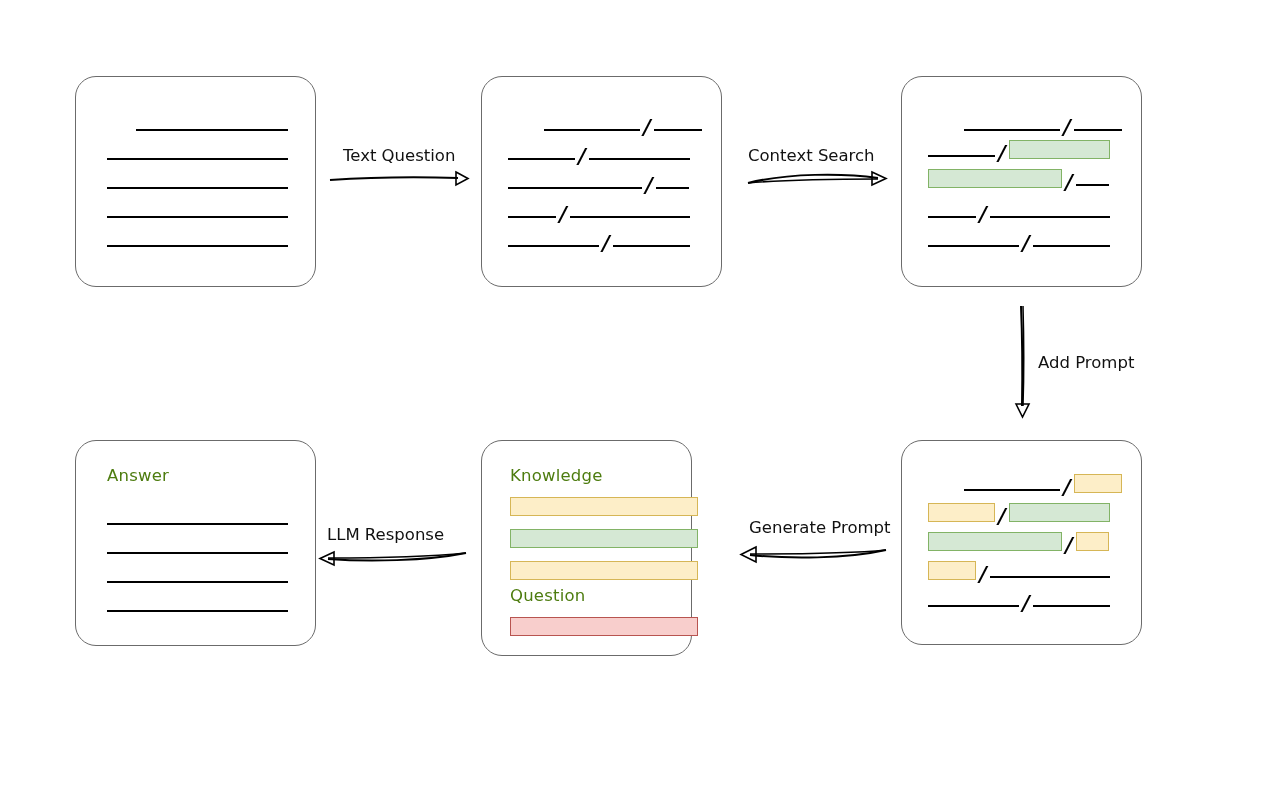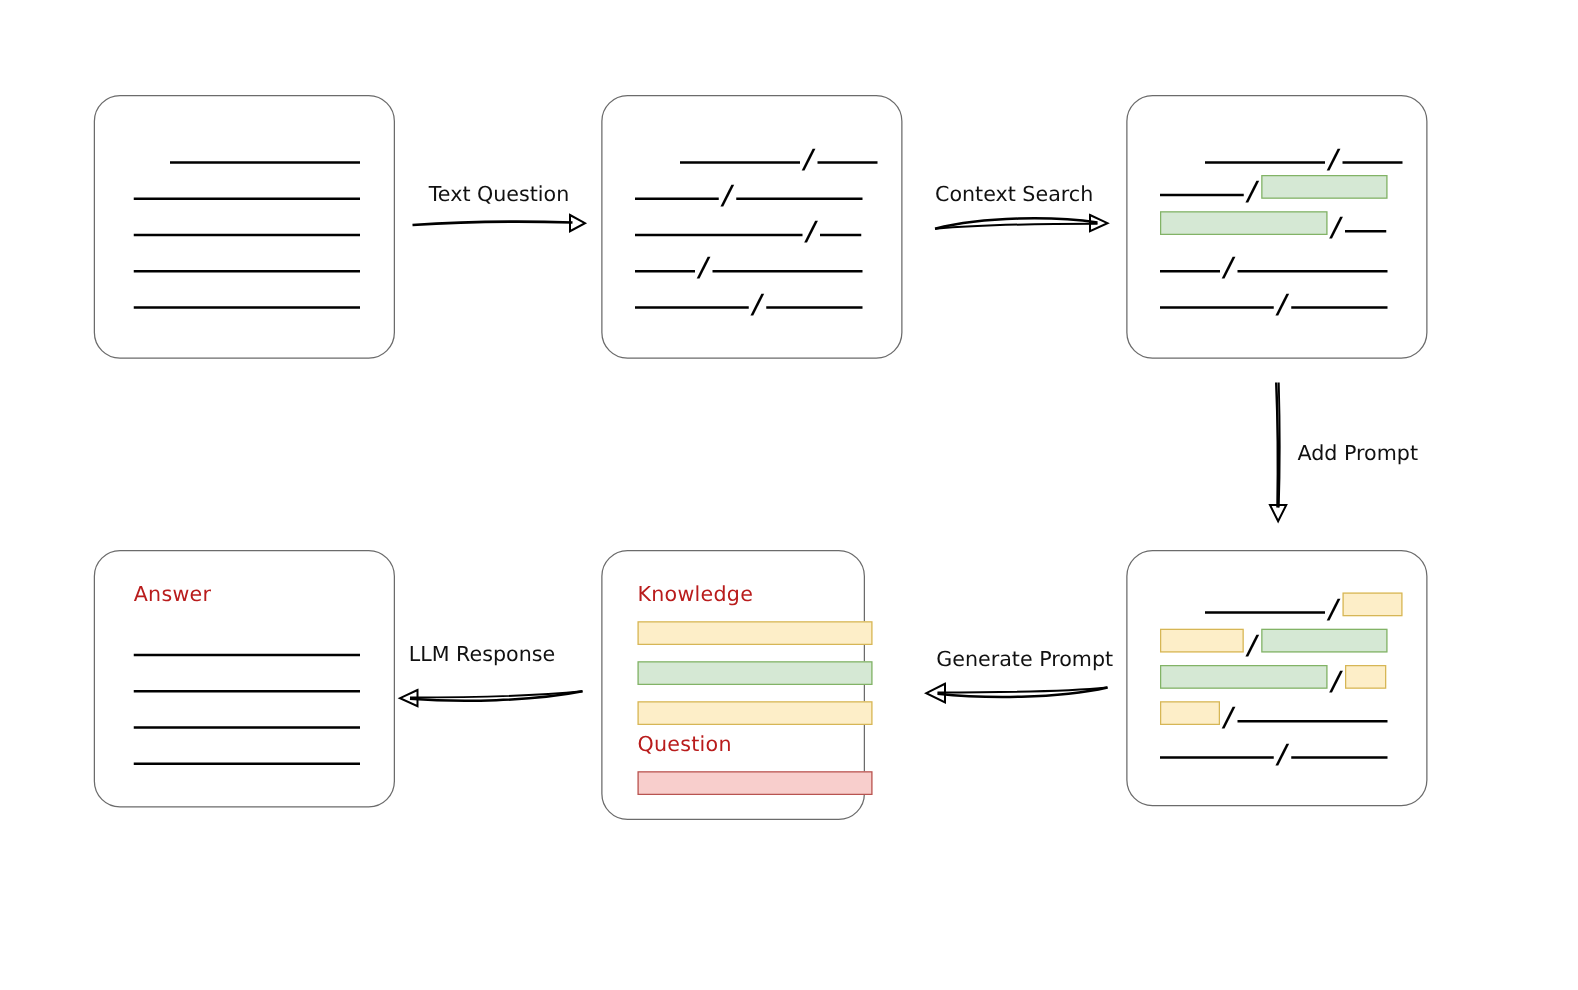--- a/index.html
+++ b/index.html
@@ -27,21 +27,21 @@
     border: 1.2px solid #6b6b6b;
     border-radius: 21px;
     background: #ffffff;
   }
   .box-label {
     position: absolute;
     font-family: "DejaVu Sans", sans-serif;
     font-size: 16.5px;
     font-weight: 400;
     letter-spacing: 0.2px;
-    color: #b91c1c;
+    color: #4d7c0f;
     white-space: nowrap;
   }
   
   .row {
     position: absolute;
     display: flex;
     align-items: flex-end;
     height: 18px;
   }
   .seg-line {
@@ -230,21 +230,21 @@
 
   <div class="box" style="left:481px; top:440px; width:211px; height:216px;">
     <div class="box-label" style="left:28px; top:25px;">Knowledge</div>
     <div class="bar hl-yellow" style="left:28px; top:56px; width:188px;"></div>
     <div class="bar hl-green" style="left:28px; top:88px; width:188px;"></div>
     <div class="bar hl-yellow" style="left:28px; top:120px; width:188px;"></div>
     <div class="box-label" style="left:28px; top:145px;">Question</div>
     <div class="bar hl-red" style="left:28px; top:176px; width:188px;"></div>
   </div>
 
-  <div class="arrow-label" style="left:327px; top:514px;">LLM Response</div>
+  <div class="arrow-label" style="left:327px; top:525px;">LLM Response</div>
   <svg class="arrow" style="left:318px; top:548px;" width="148" height="22" viewBox="0 0 148 22">
     <path d="M148,5 C108,13 50,14 10,11" stroke="#000" stroke-width="2" fill="none"></path>
     <path d="M148,5 C108,9 50,10 10,10" stroke="#000" stroke-width="1.5" fill="none"></path>
     <path d="M16,4 L2,10.5 L16,17 Z" stroke="#000" stroke-width="1.6" fill="none"></path>
   </svg>
 
   <div class="box" style="left:75px; top:440px; width:241px; height:206px;">
     <div class="box-label" style="left:31px; top:25px;">Answer</div>
     <div class="row" style="left:31px; top:68px;">
       <span class="seg-line" style="width:181px;"></span>

